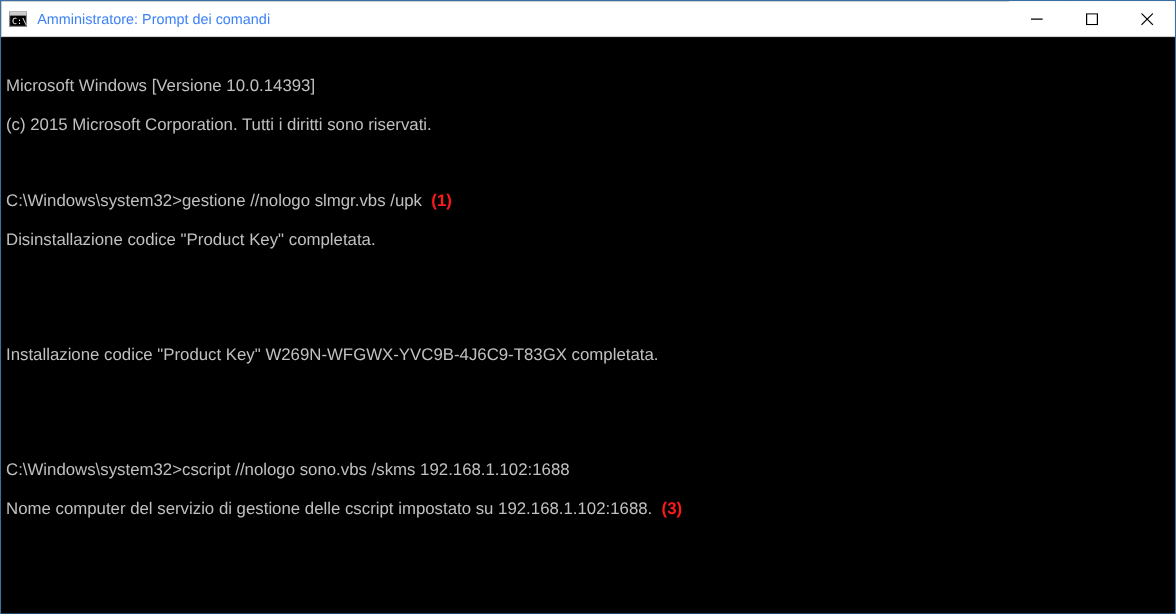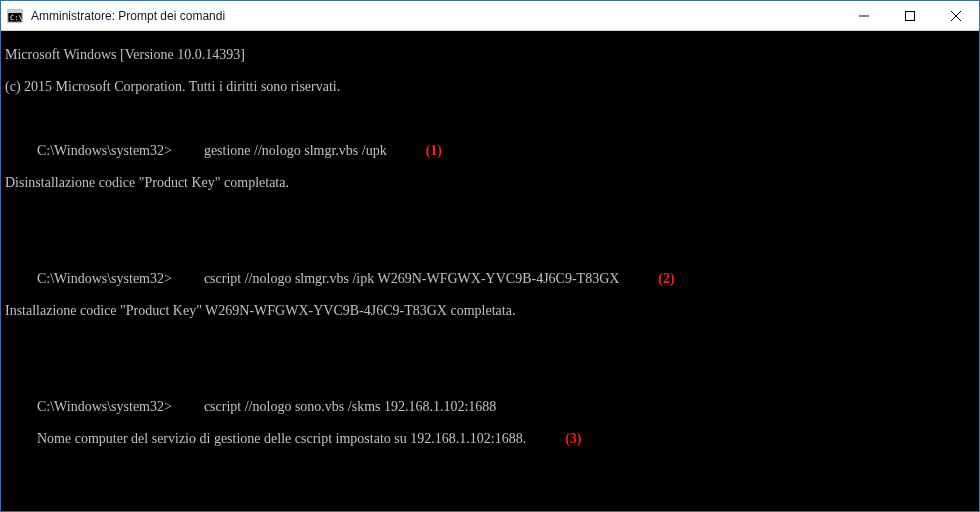--- a/index.html
+++ b/index.html
@@ -1,28 +1,28 @@
 <!DOCTYPE html>
 <html><head>
 <meta charset="utf-8">
 <style>
   * { box-sizing: border-box; margin: 0; padding: 0; }
   html, body { width: 980px; height: 512px; overflow: hidden; font-family: "Segoe UI", Tahoma, sans-serif; background: #fff; }
   .window { width: 980px; height: 512px; border: 1px solid #3a6ea5; display: flex; flex-direction: column; background: #000; }
   .titlebar { height: 30px; background: #fff; display: flex; align-items: center; border-bottom: 1px solid #d0d0d0; }
   .titlebar .icon-wrap { width: 28px; display: flex; align-items: center; justify-content: center; }
-  .titlebar .title { flex: 1; font-size: 12px; color: #0f172a; padding-left: 2px; }
+  .titlebar .title { flex: 1; font-size: 12px; color: #3b82f6; padding-left: 2px; }
   .win-controls { display: flex; height: 100%; }
   .win-btn { width: 46px; height: 100%; display: flex; align-items: center; justify-content: center; background: #fff; }
   .win-btn svg { display: block; }
-  .console { flex: 1; background: #000; color: #c0c0c0; font-family: Liberation Serif, serif; font-size: 14px; line-height: 16px; padding: 0 4px; white-space: pre-wrap; word-break: break-all; overflow: hidden; position: relative; }
+  .console { flex: 1; background: #000; color: #c0c0c0; font-family: Liberation Sans, sans-serif; font-size: 14px; line-height: 16px; padding: 16px 4px; white-space: pre-wrap; word-break: break-all; overflow: hidden; position: relative; }
   .line { display: block; }
   .blank { height: 16px; }
   .anno { color: #ff1a1a; font-weight: bold; }
-  .inline { display: inline; margin-left: 32px; }
+  .inline { display: inline; }
 </style>
 </head>
 <body>
 
 <div class="window">
 
   <div class="titlebar">
     <div class="icon-wrap">
       <svg width="16" height="16" viewBox="0 0 16 16">
         <rect x="1" y="2" width="14" height="12" fill="#000" stroke="#888" stroke-width="1"></rect>
@@ -52,21 +52,20 @@
   </div>
 
   <div class="console">
 <span class="line">Microsoft Windows [Versione 10.0.14393]</span>
 <span class="line">(c) 2015 Microsoft Corporation. Tutti i diritti sono riservati.</span>
 <div class="blank"></div>
 <span class="line"><span class="inline">C:\Windows\system32&gt;</span><span class="inline">gestione //nologo slmgr.vbs /upk</span><span class="inline anno">  (1)</span></span>
 <span class="line">Disinstallazione codice "Product Key" completata.</span>
 <div class="blank"></div>
 <div class="blank"></div>
-<span class="line"><span class="inline">C:\Windows\system32&gt;</span><span class="inline">cscript //nologo slmgr.vbs /ipk W269N-WFGWX-YVC9B-4J6C9-T83GX</span><span class="inline anno">  (2)</span></span>
 <span class="line">Installazione codice "Product Key" W269N-WFGWX-YVC9B-4J6C9-T83GX completata.</span>
 <div class="blank"></div>
 <div class="blank"></div>
 <span class="line"><span class="inline">C:\Windows\system32&gt;</span><span class="inline">cscript //nologo sono.vbs /skms 192.168.1.102:1688</span></span>
 <span class="line"><span class="inline">Nome computer del servizio di gestione delle cscript impostato su 192.168.1.102:1688.</span><span class="inline anno">  (3)</span></span>
 <div class="blank"></div>
 <div class="blank"></div>
 
 
 

